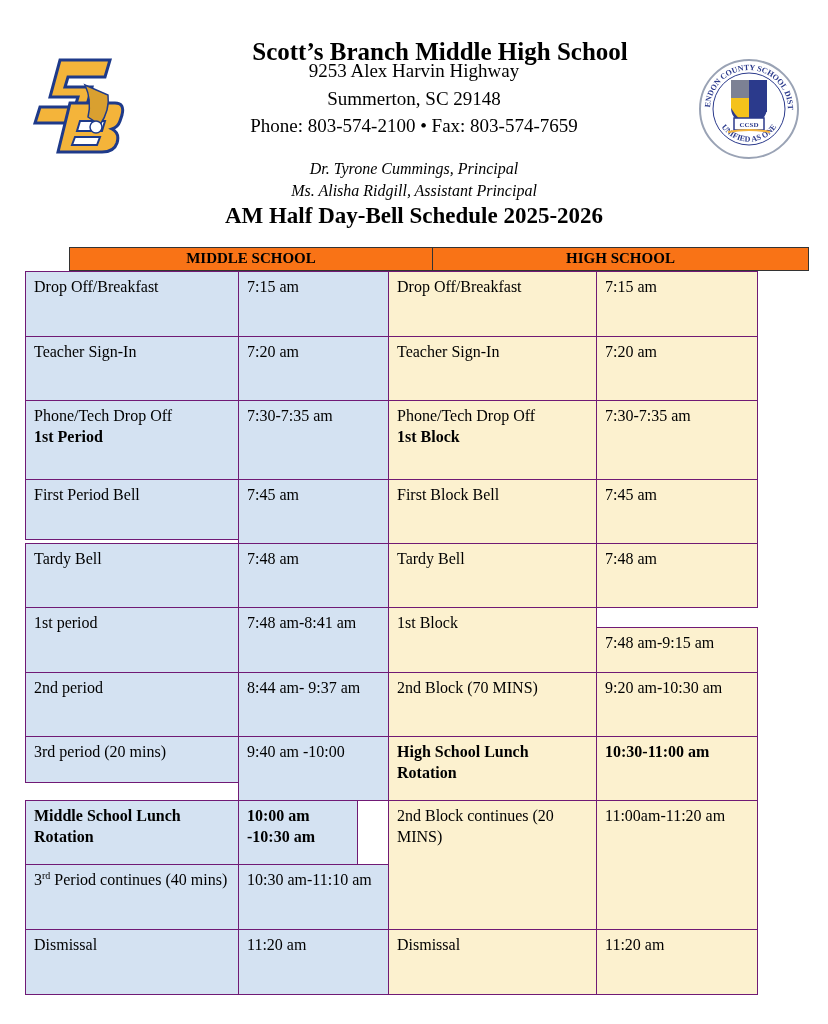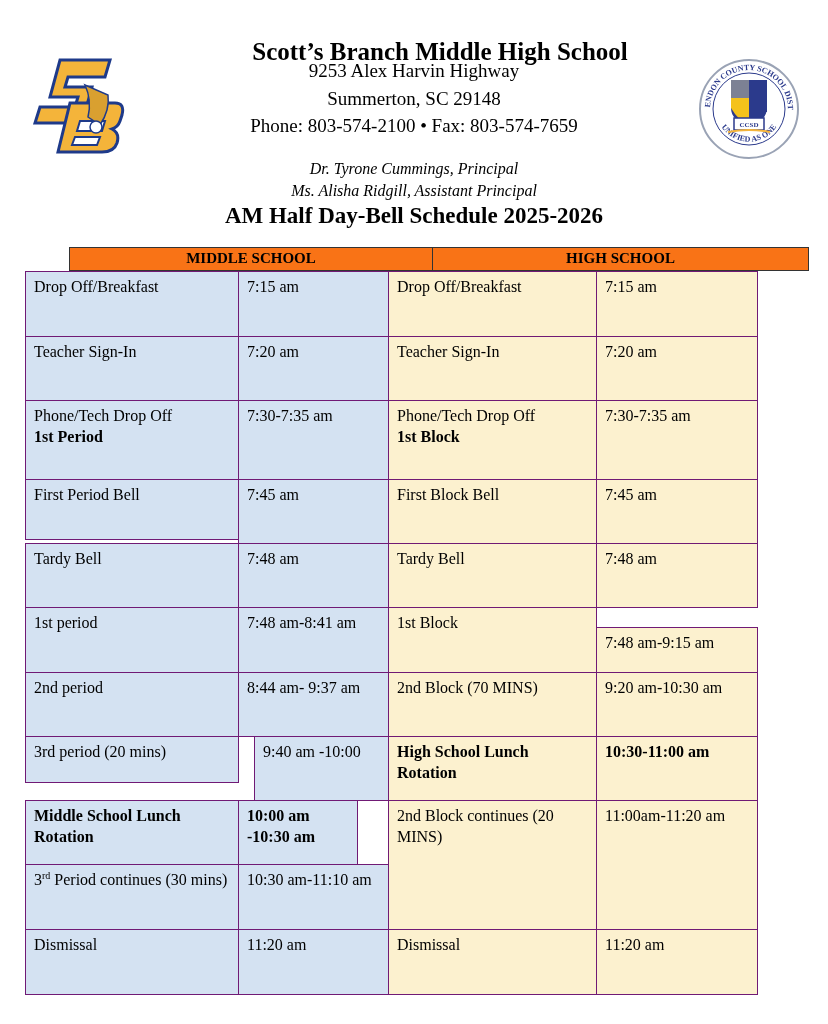--- a/index.html
+++ b/index.html
@@ -75,24 +75,24 @@
     <div class="cell ms" style="left: 238px; top: 400px; width: 151px; height: 80px;"><span>7:30-7:35 am</span></div>
     <div class="cell ms" style="left: 25px; top: 479px; width: 214px; height: 61px;"><span>First Period Bell</span></div>
     <div class="cell ms" style="left: 238px; top: 479px; width: 151px; height: 65px;"><span>7:45 am</span></div>
     <div class="cell ms" style="left: 25px; top: 543px; width: 214px; height: 65px;"><span>Tardy Bell</span></div>
     <div class="cell ms" style="left: 238px; top: 543px; width: 151px; height: 65px;"><span>7:48 am</span></div>
     <div class="cell ms" style="left: 25px; top: 607px; width: 214px; height: 66px;"><span>1st period</span></div>
     <div class="cell ms" style="left: 238px; top: 607px; width: 151px; height: 66px;"><span>7:48 am-8:41 am</span></div>
     <div class="cell ms" style="left: 25px; top: 672px; width: 214px; height: 65px;"><span>2nd period</span></div>
     <div class="cell ms" style="left: 238px; top: 672px; width: 151px; height: 65px;"><span>8:44 am- 9:37 am</span></div>
     <div class="cell ms" style="left: 25px; top: 736px; width: 214px; height: 47px;"><span>3rd period  (20 mins)</span></div>
-    <div class="cell ms" style="left: 238px; top: 736px; width: 182px; height: 65px; margin-left: 16px;"><span>9:40 am -10:00</span></div>
+    <div class="cell ms" style="left: 238px; top: 736px; width: 182px; height: 65px;"><span>9:40 am -10:00</span></div>
     <div class="cell ms" style="left: 25px; top: 800px; width: 214px; height: 65px;"><b>Middle School Lunch Rotation</b></div>
     <div class="cell ms" style="left: 238px; top: 800px; width: 120px; height: 65px;"><b>10:00 am -10:30 am</b></div>
-    <div class="cell ms" style="left: 25px; top: 864px; width: 214px; height: 66px;"><span>3</span><sup>rd</sup><span> Period continues (30 mins)</span></div>
+    <div class="cell ms" style="left: 25px; top: 864px; width: 214px; height: 66px;"><span>3</span><sup>rd</sup><span> Period continues (40 mins)</span></div>
     <div class="cell ms" style="left: 238px; top: 864px; width: 151px; height: 66px;"><span>10:30 am-11:10 am</span></div>
     <div class="cell ms" style="left: 25px; top: 929px; width: 214px; height: 66px;"><span>Dismissal</span></div>
     <div class="cell ms" style="left: 238px; top: 929px; width: 151px; height: 66px;"><span>11:20 am</span></div>
     <div class="cell hs" style="left: 388px; top: 271px; width: 209px; height: 66px;"><span>Drop Off/Breakfast</span></div>
     <div class="cell hs" style="left: 596px; top: 271px; width: 162px; height: 66px;"><span>7:15 am</span></div>
     <div class="cell hs" style="left: 388px; top: 336px; width: 209px; height: 65px;"><span>Teacher Sign-In</span></div>
     <div class="cell hs" style="left: 596px; top: 336px; width: 162px; height: 65px;"><span>7:20 am</span></div>
     <div class="cell hs" style="left: 388px; top: 400px; width: 209px; height: 80px;"><span>Phone/Tech Drop Off</span><br><b>1st Block</b></div>
     <div class="cell hs" style="left: 596px; top: 400px; width: 162px; height: 80px;"><span>7:30-7:35 am</span></div>
     <div class="cell hs" style="left: 388px; top: 479px; width: 209px; height: 65px;"><span>First Block Bell</span></div>

